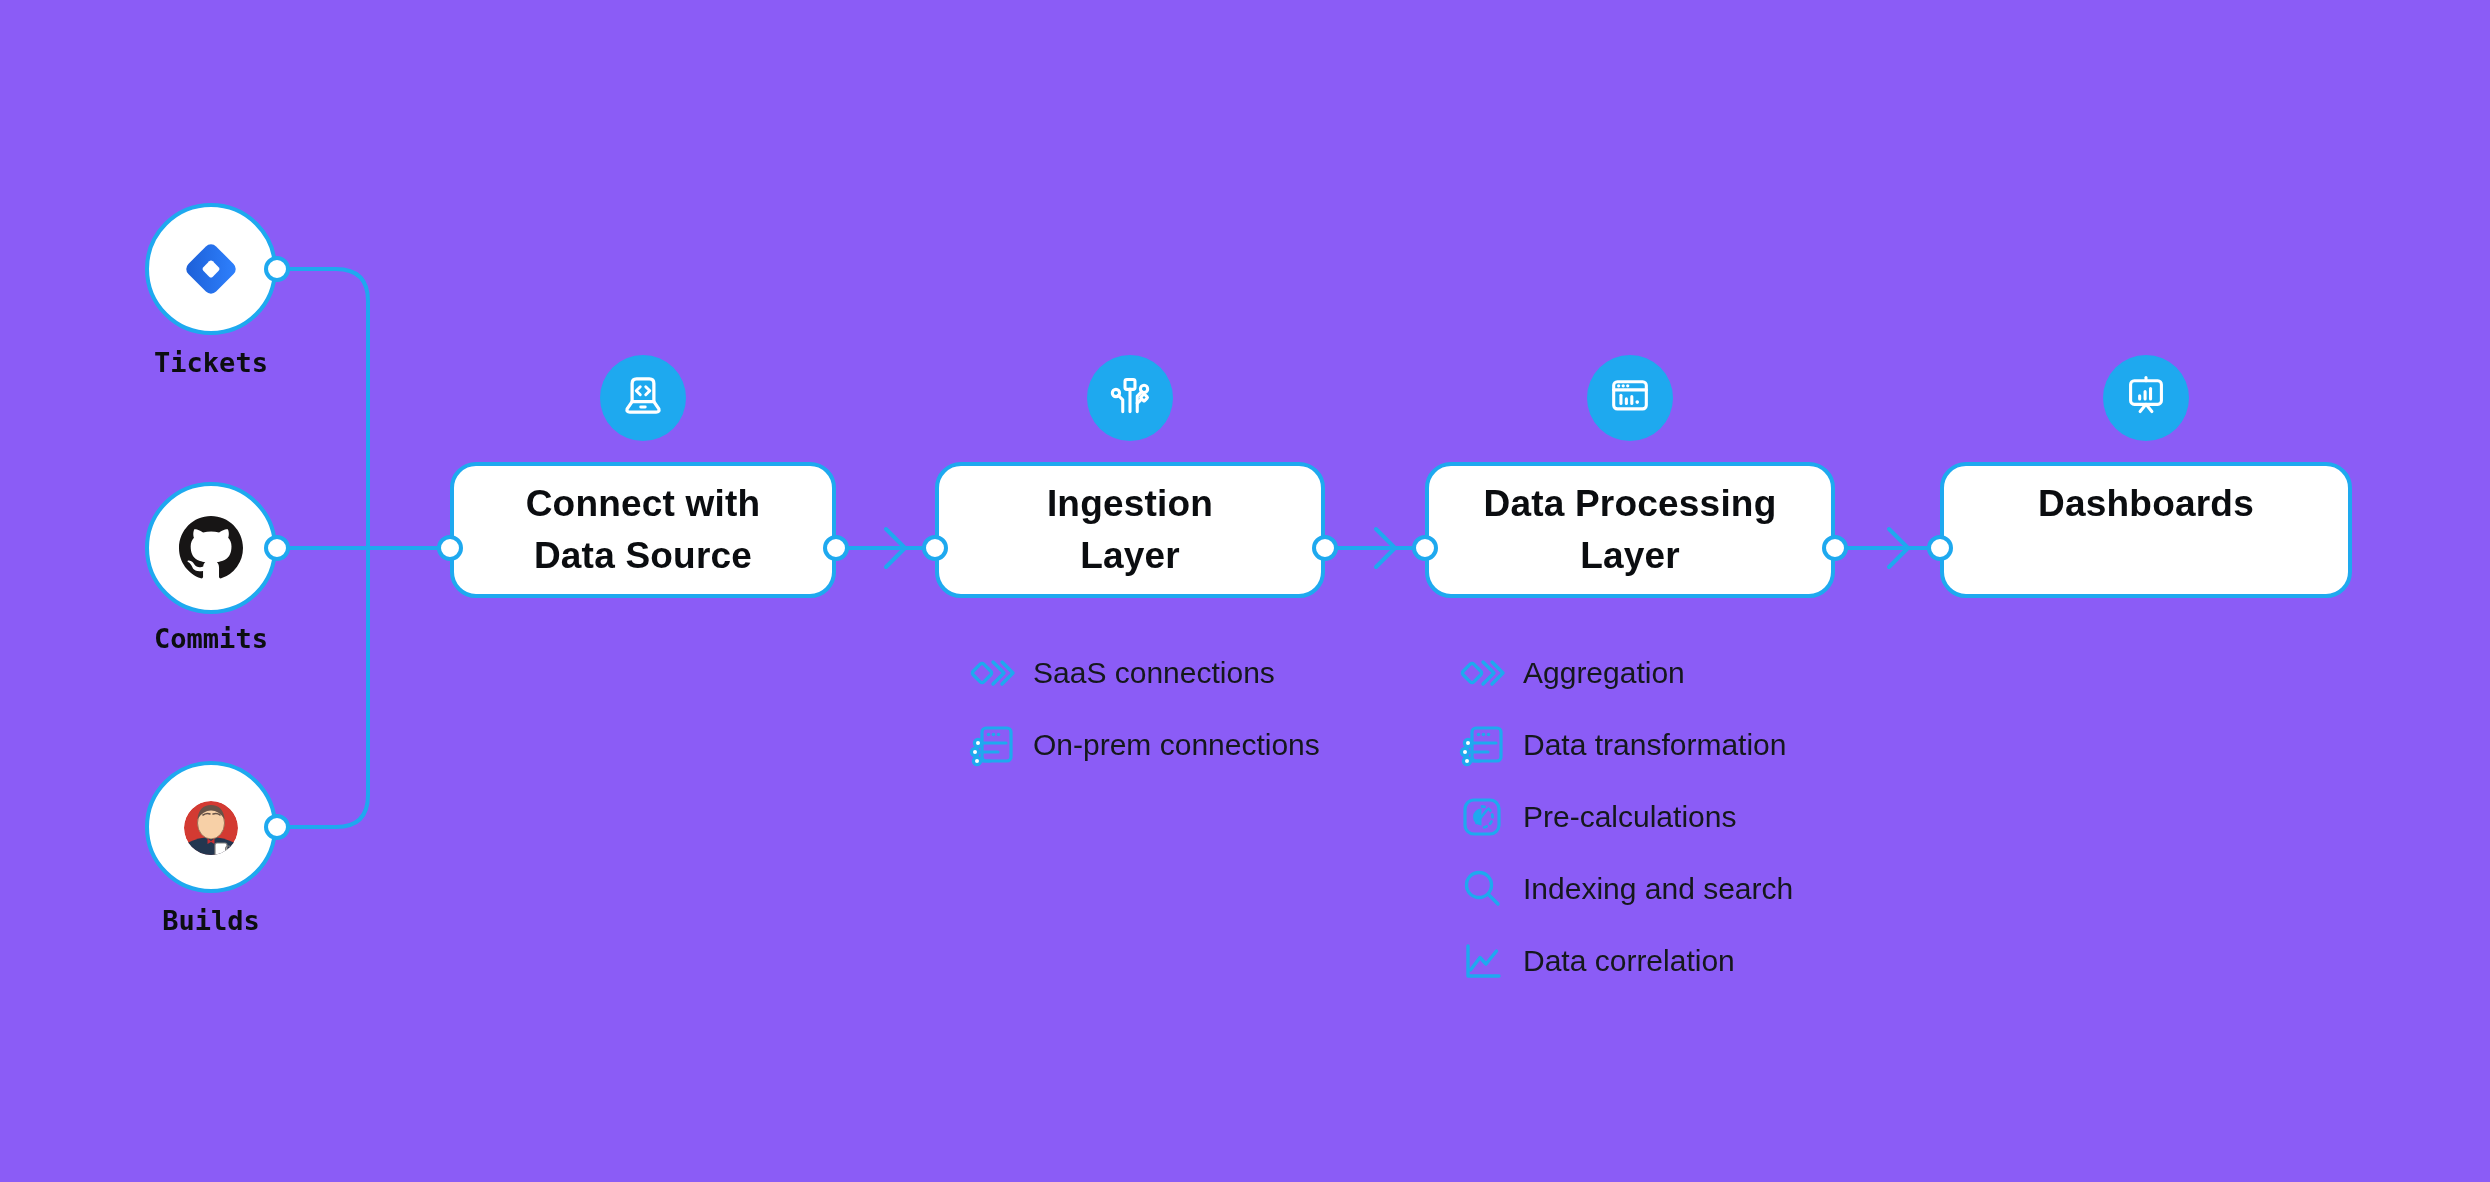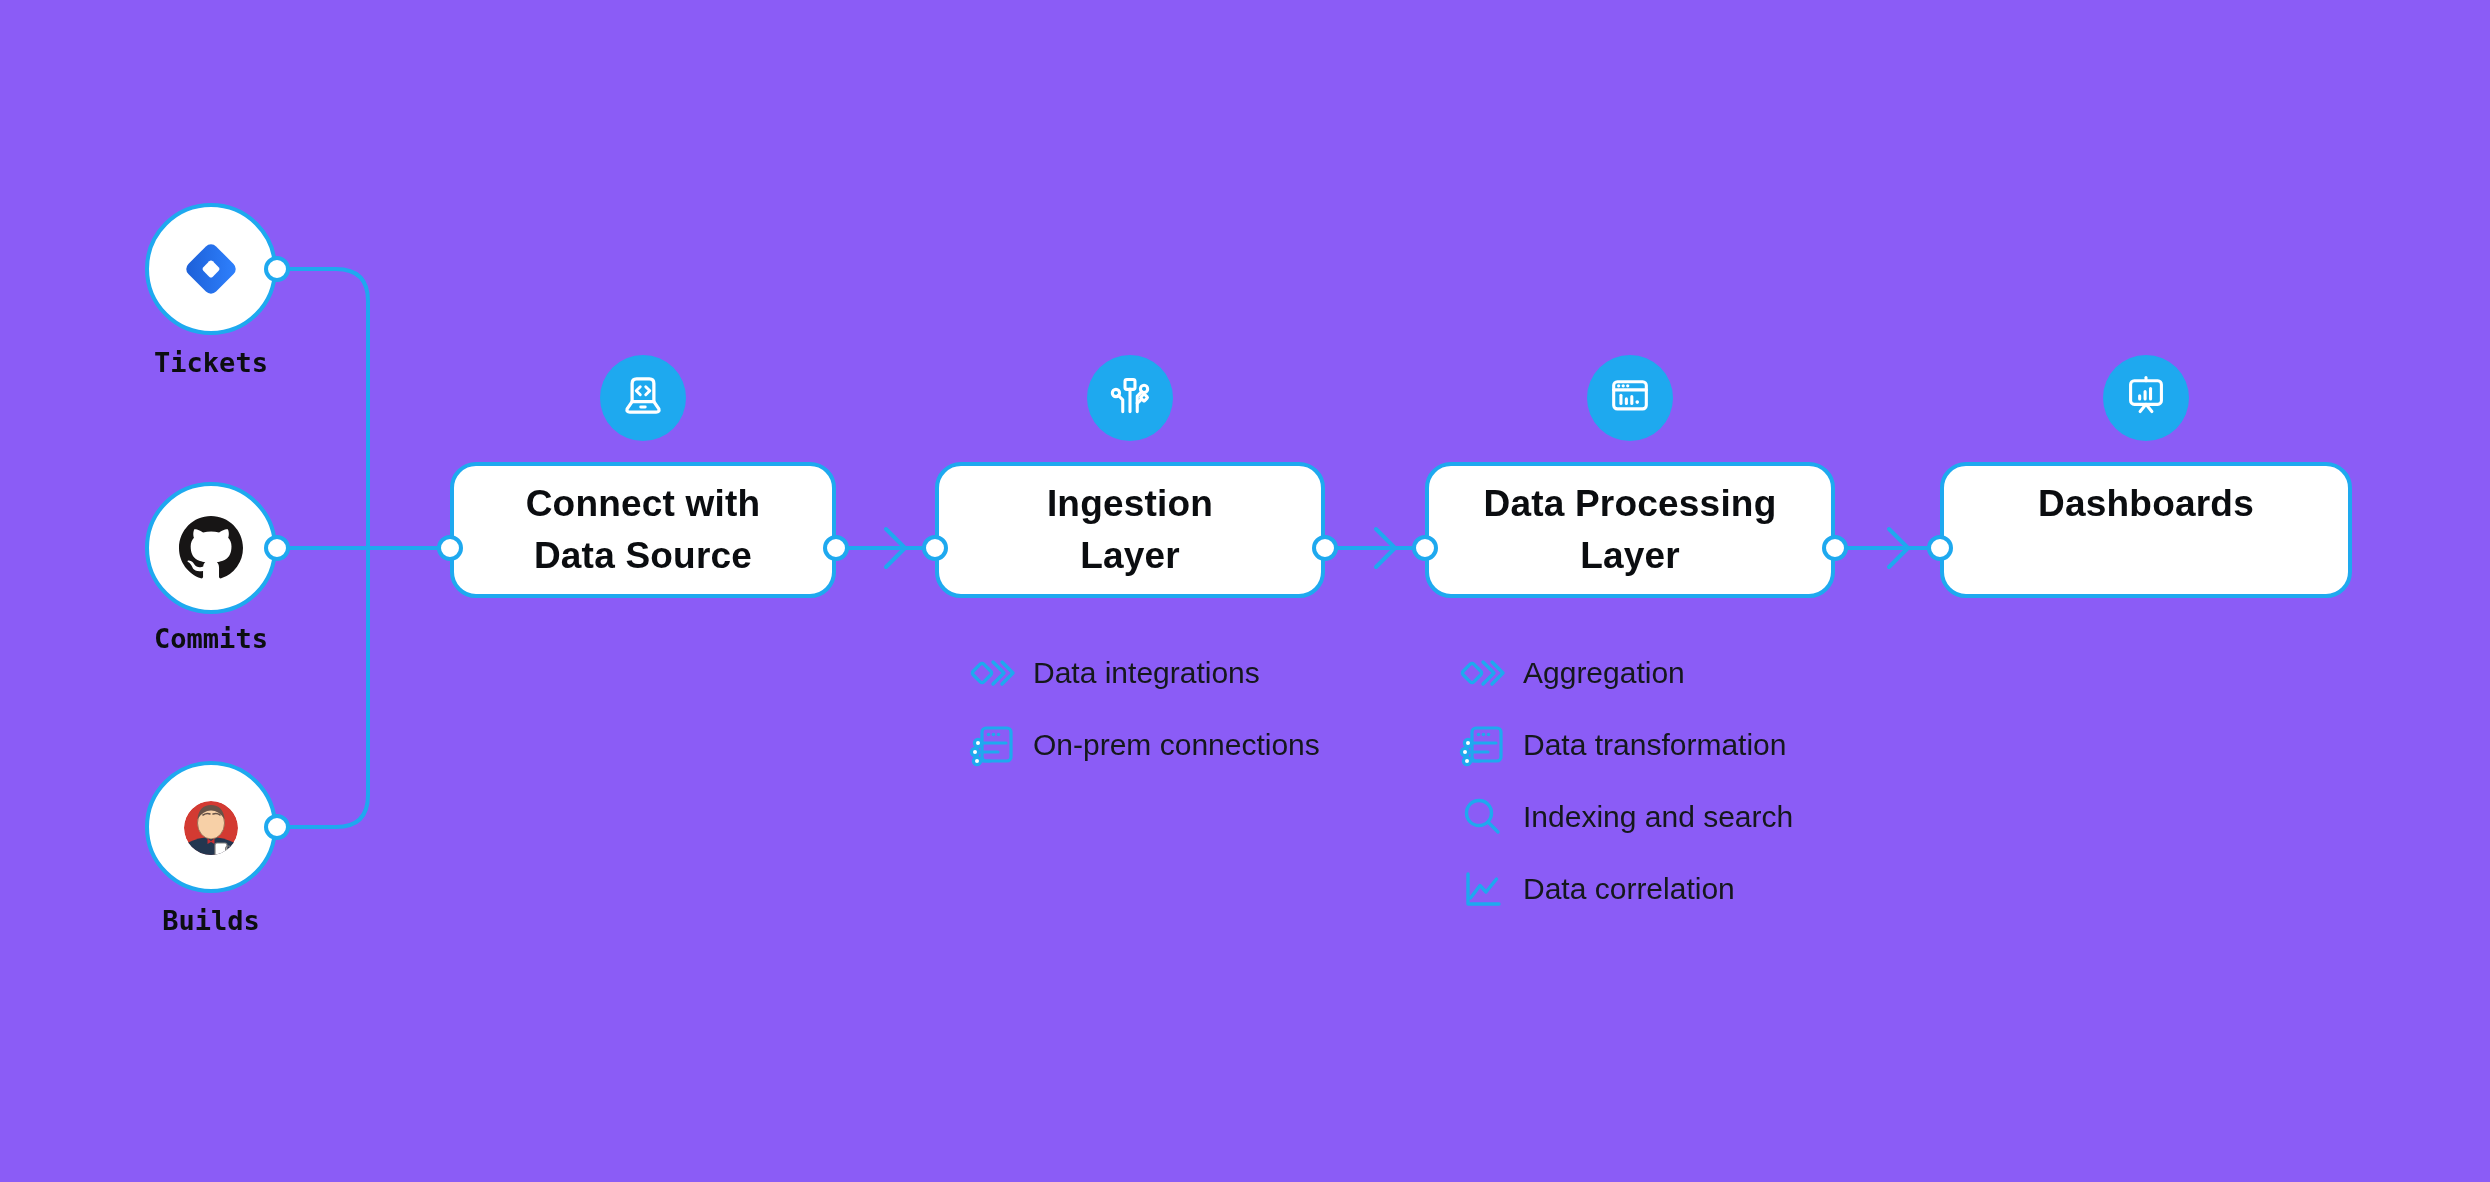--- a/index.html
+++ b/index.html
@@ -241,21 +241,21 @@
       <span class="tl">Dashboards</span>
       <span class="tl"></span>
     </div>
   </div>
 
   <div class="feature-list" style="left:968px;">
     <div class="feature">
       <svg class="ficon">
           <use href="#i-diamonds"></use>
         </svg>
-      <span class="flabel">Data integrations</span>
+      <span class="flabel">SaaS connections</span>
     </div>
     <div class="feature">
       <svg class="ficon">
           <use href="#i-window-sliders"></use>
         </svg>
       <span class="flabel">On-prem connections</span>
     </div>
   </div>
 
   <div class="feature-list" style="left:1458px;">
@@ -266,20 +266,26 @@
       <span class="flabel">Aggregation</span>
     </div>
     <div class="feature">
       <svg class="ficon">
           <use href="#i-window-sliders"></use>
         </svg>
       <span class="flabel">Data transformation</span>
     </div>
     <div class="feature">
       <svg class="ficon">
+          <use href="#i-gauge"></use>
+        </svg>
+      <span class="flabel">Pre-calculations</span>
+    </div>
+    <div class="feature">
+      <svg class="ficon">
           <use href="#i-search"></use>
         </svg>
       <span class="flabel">Indexing and search</span>
     </div>
     <div class="feature">
       <svg class="ficon">
           <use href="#i-linechart"></use>
         </svg>
       <span class="flabel">Data correlation</span>
     </div>

